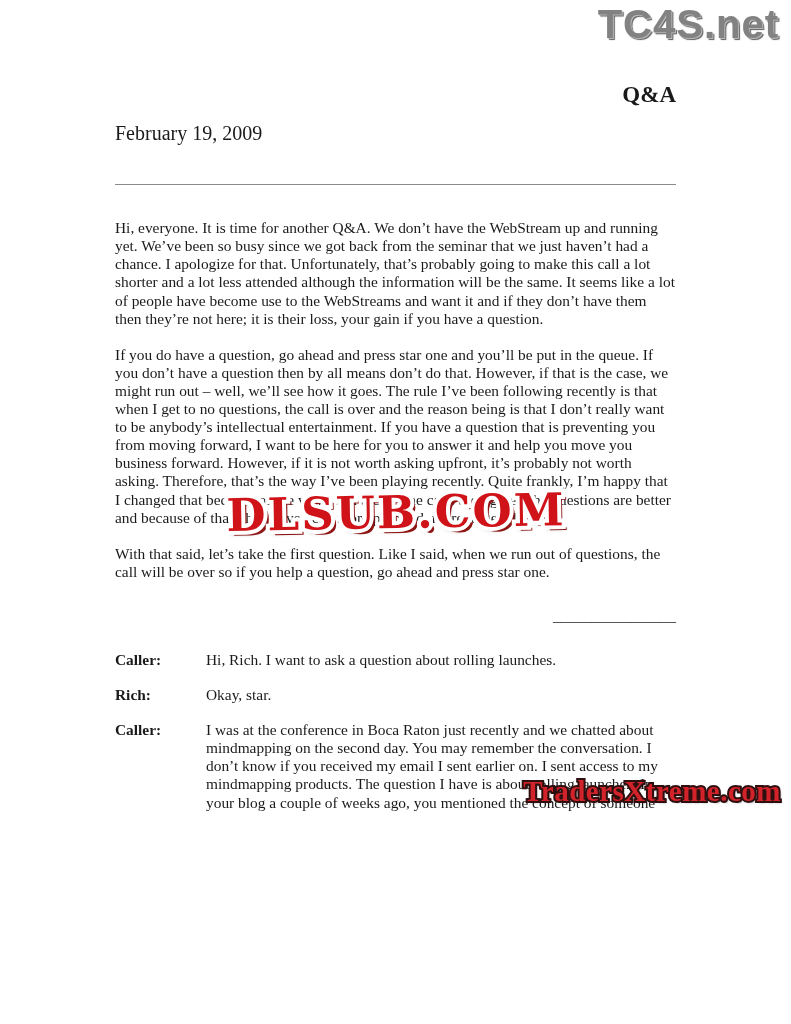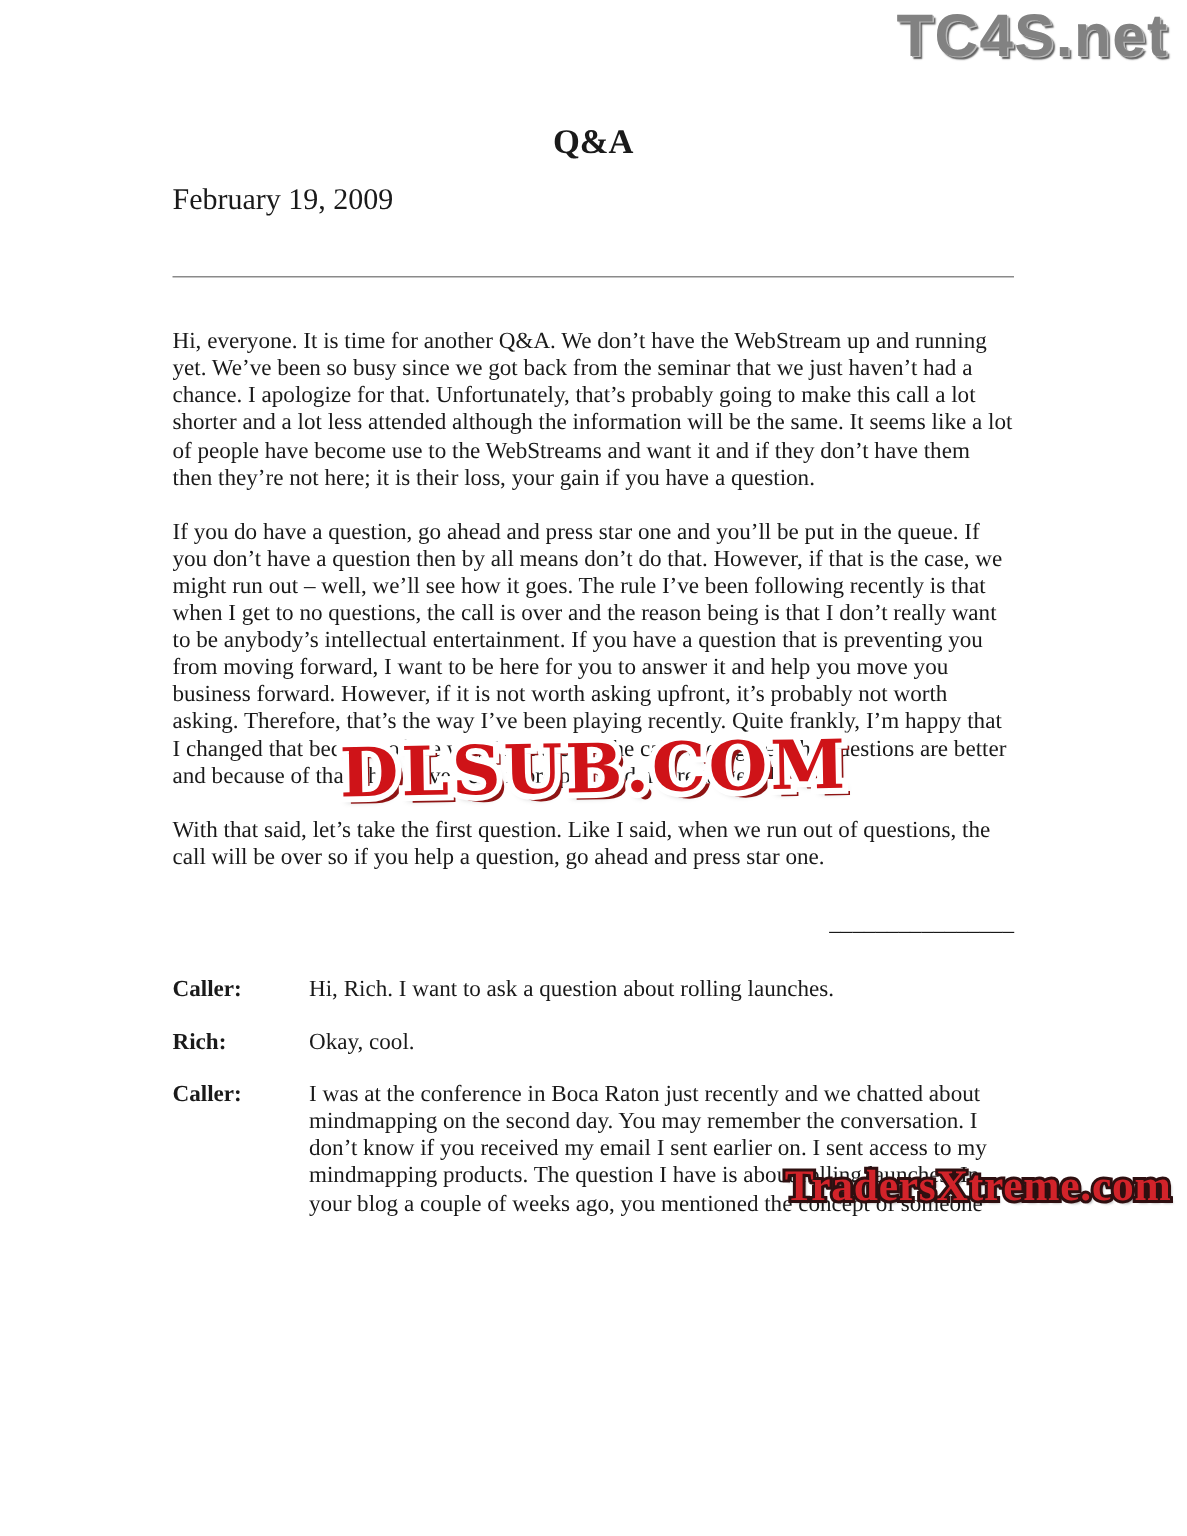--- a/index.html
+++ b/index.html
@@ -24,21 +24,21 @@
   }
 
   
   .doc{
     margin:0 115px;
     font-size:15.4px;line-height:18.1px;
     text-align:left;
   }
   .title{
     margin:86px 0 0;
-    font-size:23px;font-weight:bold;text-align:center;
+    font-size:23px;font-weight:bold;text-align:right;
   }
   .date{
     margin-top:20px;font-size:20px;text-align:left;
   }
   .rule{
     border:none;border-top:1px solid #8a8a8a;
     margin:42px 0 0;
   }
   .doc p{margin:0 0 18px;}
   .doc p.first{margin-top:34px;}
@@ -113,21 +113,21 @@
 
     <div class="section-divider">________________</div>
 
     <div class="dialogue-row">
       <span class="speaker">Caller:</span>
       <span class="dtext">Hi, Rich. I want to ask a question about rolling launches.</span>
     </div>
 
     <div class="dialogue-row">
       <span class="speaker">Rich:</span>
-      <span class="dtext">Okay, cool.</span>
+      <span class="dtext">Okay, star.</span>
     </div>
 
     <div class="dialogue-row">
       <span class="speaker">Caller:</span>
       <span class="dtext">I was at the conference in Boca Raton just recently and we chatted about mindmapping on the second day. You may remember the conversation. I don’t know if you received my email I sent earlier on. I sent access to my mindmapping products. The question I have is about rolling launches. In your blog a couple of weeks ago, you mentioned the concept of someone doing a rolling launch. What I’d like to ask you is about how you manage that. My strategy at the moment, I’m going to do an internal launch to my own list to prove the model of the launch. And then I’m going to do an initial launch to a small group of JV partners. How do you manage a rolling launch beyond that first initial launch along the lines of if I’ve got a</span>
     </div>
   </div>
 
   <div class="watermark">
     <span class="wm-stroke">DLSUB.COM</span>

